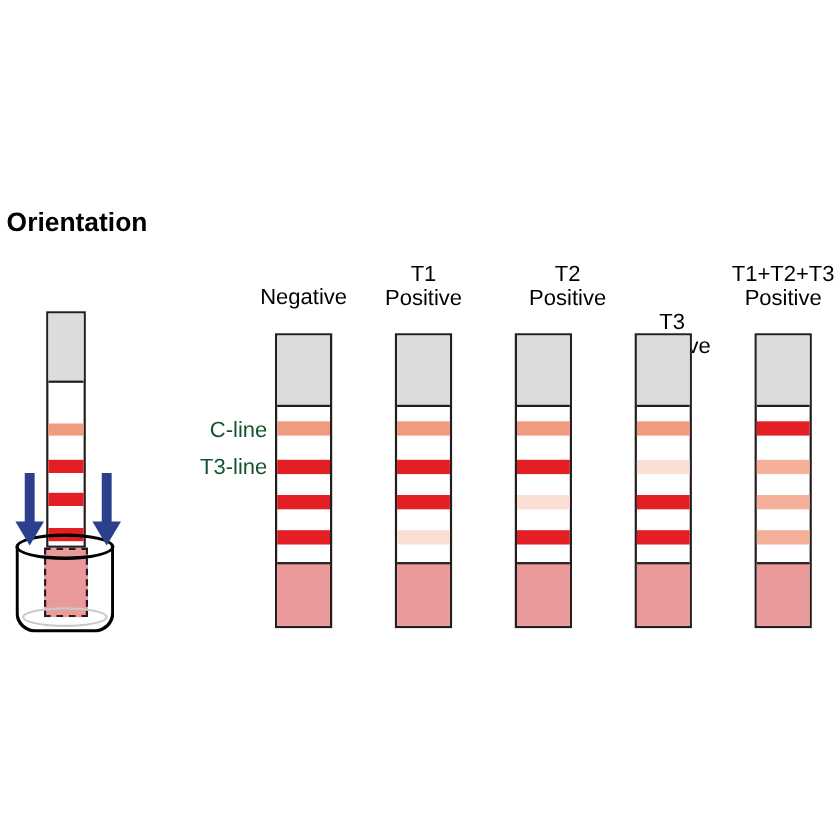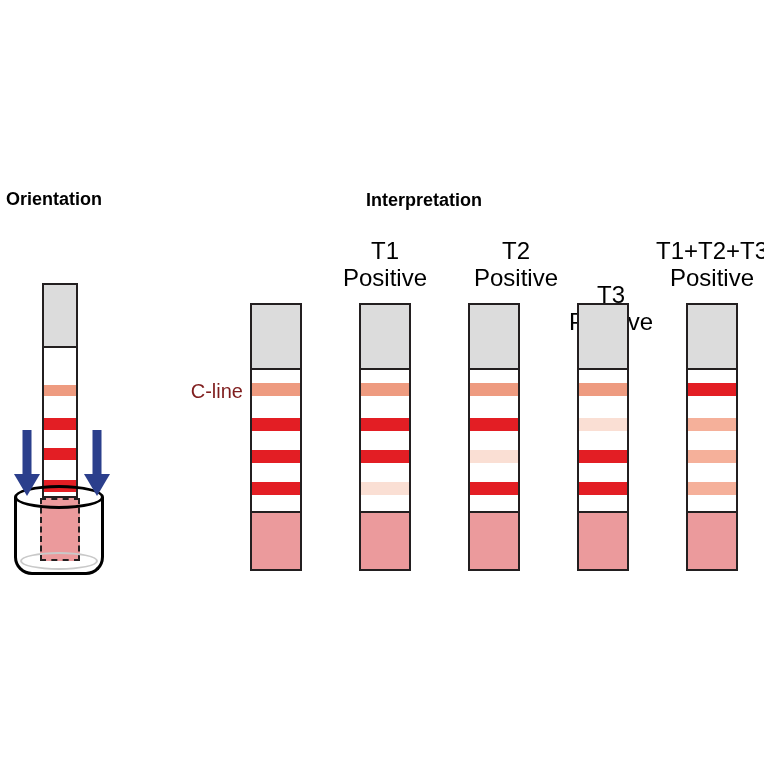--- a/index.html
+++ b/index.html
@@ -19,44 +19,44 @@
   .figure {
     position: absolute;
     left: 0; top: 0;
     width: 764px;
     height: 764px;
   }
 
   
   .panel-title {
     position: absolute;
-    font-size: 18px;
+    font-size: 24px;
     font-weight: bold;
     color: #000000;
     white-space: nowrap;
     letter-spacing: 0px;
   }
   #orientation-title { left: 6px;  top: 189px; }
   #interpretation-title { left: 366px; top: 190px; }
 
   
   .strip-header {
     position: absolute;
-    font-size: 24px;
+    font-size: 20px;
     color: #000000;
     text-align: center;
     line-height: 1.12;
     white-space: pre-line;
   }
 
   
   .line-label {
     position: absolute;
     font-size: 20px;
-    color: #7f1d1d;
+    color: #14532d;
     text-align: right;
     white-space: nowrap;
   }
 
   
   .strip {
     position: absolute;
     box-sizing: border-box;
     border: 2.5px solid #231f20;
     background: #ffffff;
@@ -156,24 +156,25 @@
   <div class="arrow" style="left:10px; top:430px; width:34px; height:66px;">
     <div class="arrow-shaft" style="height:46px;"></div>
     <div class="arrow-head"></div>
   </div>
 
   <div class="arrow" style="left:80px; top:430px; width:34px; height:66px;">
     <div class="arrow-shaft" style="height:46px;"></div>
     <div class="arrow-head"></div>
   </div>
 
-  <div id="interpretation-title" class="panel-title">Interpretation</div>
 
   <div class="line-label" style="left:93px; top:380px; width:150px;">C-line</div>
-
+  <div class="line-label" style="left:93px; top:414px; width:150px;">T3-line</div>
+
+  <div class="strip-header" style="left:196px; top:259px; width:160px;">Negative</div>
   <div class="strip" style="left:250px; top:303px; width:52px; height:268px;">
     <div class="strip-pad-top" style="height:65px;"></div>
     <div class="test-line" style="top:78px;  height:13px; background:#ee9b80;"></div>
     <div class="test-line" style="top:113px; height:13px; background:#e31e24;"></div>
     <div class="test-line" style="top:145px; height:13px; background:#e31e24;"></div>
     <div class="test-line" style="top:177px; height:13px; background:#e31e24;"></div>
     <div class="strip-pad-bottom" style="height:58px;"></div>
   </div>
 
   <div class="strip-header" style="left:305px; top:238px; width:160px;">T1

